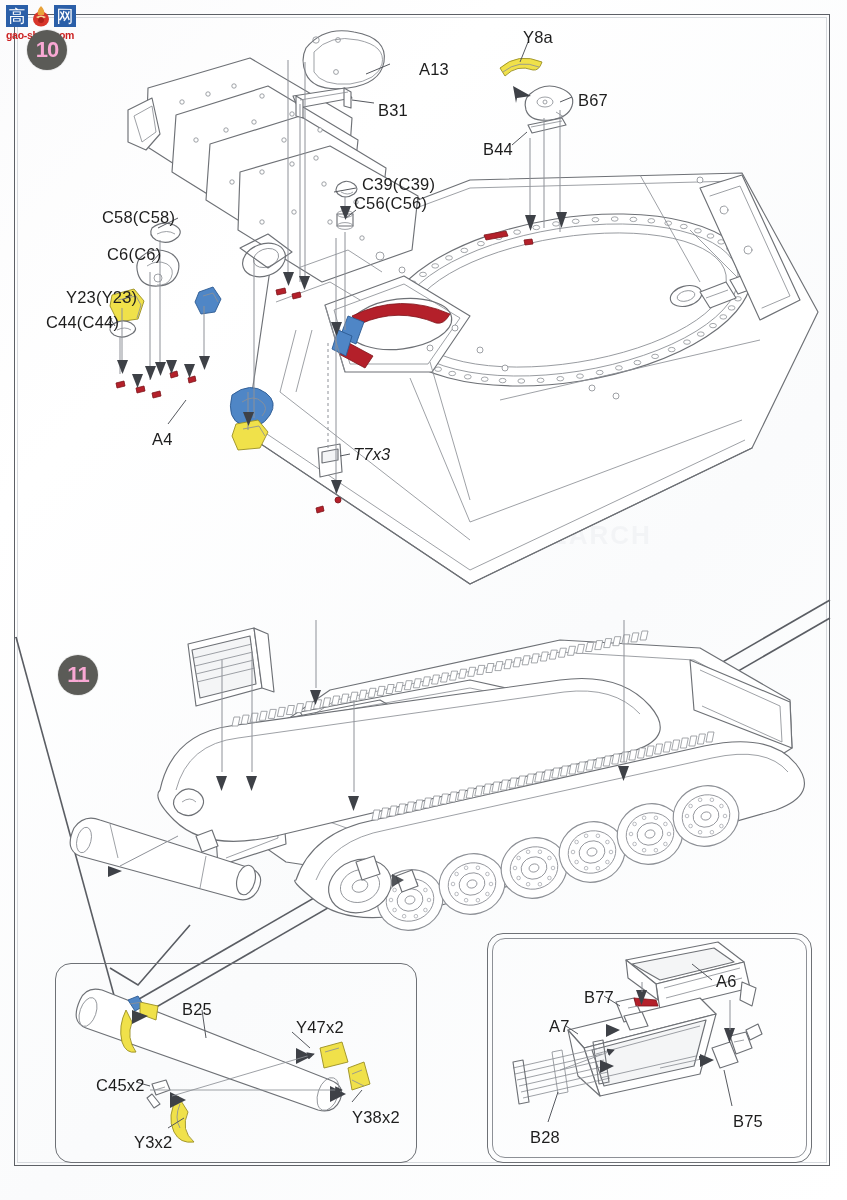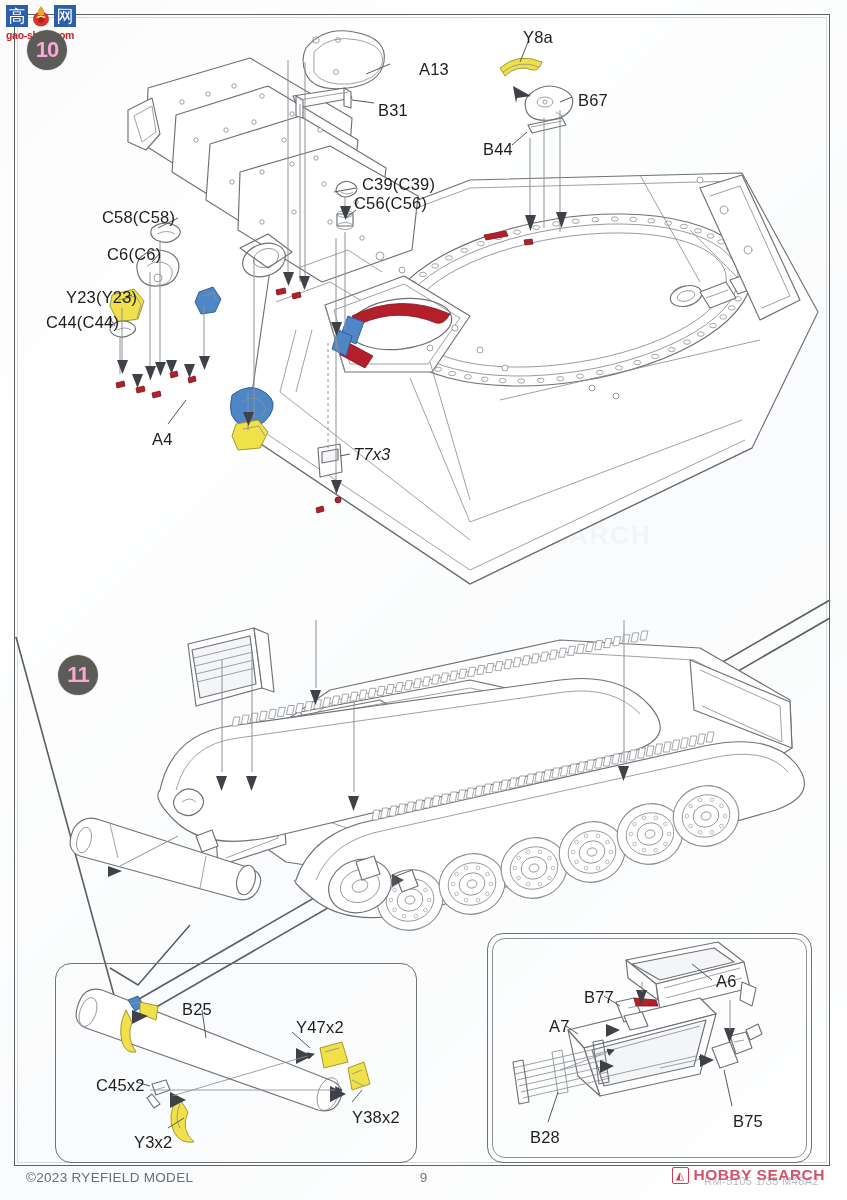--- a/index.html
+++ b/index.html
@@ -920,23 +920,14 @@
       <div class="lbl" style="left: 716px; top: 972px;">A6</div>
       <div class="lbl" style="left: 584px; top: 988px;">B77</div>
       <div class="lbl" style="left: 549px; top: 1017px;">A7</div>
       <div class="lbl" style="left: 733px; top: 1112px;">B75</div>
       <div class="lbl" style="left: 530px; top: 1128px;">B28</div>
     </div>
 
   <div class="inset" id="inset-left"></div>
   <div class="inset" id="inset-right"></div>
 
-  <div class="footer">
-    <div class="copyright">©2023 RYEFIELD MODEL</div>
-    <div class="pageno">9</div>
-    <div class="modelno">RM-5105 1/35 M48A2</div>
-    <div class="hobby">
-      <div class="mark">◭</div>
-      <div class="txt">HOBBY SEARCH</div>
-    </div>
-  </div>
 
 </div>
 
 </body></html>

